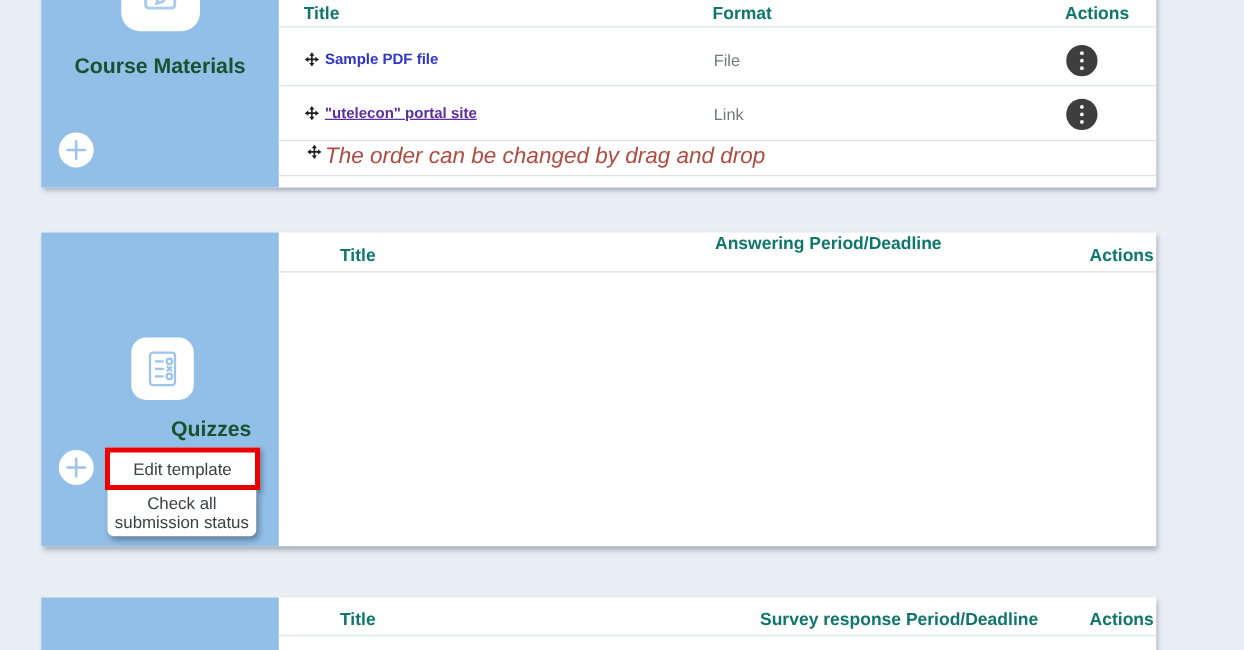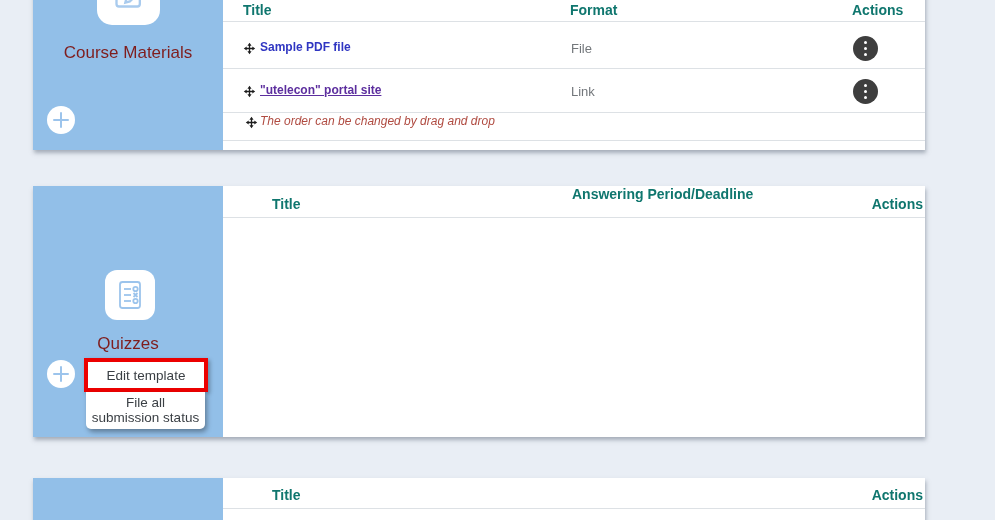--- a/index.html
+++ b/index.html
@@ -15,21 +15,21 @@
   .panel{
     position:absolute;left:0;top:0;width:190px;height:100%;
     background:#92bfe8;
   }
   .icon-tile{
     position:absolute;background:#ffffff;display:flex;
     align-items:center;justify-content:center;
   }
   .panel-title{
     position:absolute;left:0;width:190px;text-align:center;
-    font-size:17px;color:#7f1d1d;line-height:20px;
+    font-size:17px;color:#14532d;line-height:20px;font-weight:bold;
   }
   .add-btn{
     position:absolute;width:28px;height:28px;border-radius:50%;
     background:#ffffff;border:none;padding:0;cursor:pointer;
     display:flex;align-items:center;justify-content:center;
   }
   .th{
     position:absolute;font-size:14px;font-weight:bold;color:#0f766e;
   }
   .hline{
@@ -39,21 +39,21 @@
   .cell-link{position:absolute;font-size:12px;font-weight:bold;}
   .link-new{color:#3036c2;text-decoration:none;}
   .link-visited{color:#5c2e9e;text-decoration:underline;}
   .cell-format{position:absolute;font-size:13px;color:#73777b;}
   .kebab-btn{
     position:absolute;width:25px;height:25px;border-radius:50%;
     background:#3e3e3e;border:none;padding:0;cursor:pointer;
     display:flex;flex-direction:column;align-items:center;justify-content:center;gap:2.5px;
   }
   .kebab-btn .dot{width:3.5px;height:3.5px;border-radius:50%;background:#ffffff;}
-  .note-text{position:absolute;font-size:12px;font-style:italic;color:#b04b41;}
+  .note-text{position:absolute;font-size:18px;font-style:italic;color:#b04b41;}
   .menu{position:absolute;left:51px;top:172px;width:124px;z-index:5;}
   .menu-item-highlight{
     box-sizing:border-box;width:124px;height:34px;
     border:4px solid #ec0000;background:#ffffff;
     display:flex;align-items:center;justify-content:center;
     box-shadow:2px 2px 4px rgba(0,0,0,.3);
   }
   .menu-item-highlight span{font-size:13.5px;color:#3a3f44;}
   .menu-item{
     box-sizing:border-box;margin-left:2px;width:119px;min-height:36px;
@@ -132,42 +132,43 @@
       <svg width="36" height="36" viewBox="0 0 36 36" fill="none" stroke="#9cc4ec" stroke-width="1.8">
         <rect x="8" y="5" width="20" height="26" rx="2.5"></rect>
         <line x1="12" y1="12" x2="19" y2="12"></line>
         <circle cx="23.5" cy="12" r="2.2"></circle>
         <line x1="12" y1="18" x2="19" y2="18"></line>
         <path d="M21.5 16 l4 4 M25.5 16 l-4 4"></path>
         <line x1="12" y1="24" x2="19" y2="24"></line>
         <circle cx="23.5" cy="24" r="2.2"></circle>
       </svg>
     </div>
-    <div class="panel-title" style="top:148px;">Quizzes</div>
+    <div class="panel-title" style="top:148px;padding-left:41px;">Quizzes</div>
     <button class="add-btn" style="left:14px;top:174px;">
       <svg width="28" height="28" viewBox="0 0 28 28">
         <line x1="14" y1="7" x2="14" y2="21" stroke="#9cc4ec" stroke-width="2" stroke-linecap="round"></line>
         <line x1="7" y1="14" x2="21" y2="14" stroke="#9cc4ec" stroke-width="2" stroke-linecap="round"></line>
       </svg>
     </button>
 
     <div class="menu">
       <div class="menu-item-highlight">
         <span>Edit template</span>
       </div>
       <div class="menu-item">
-        <span>File all submission status</span>
+        <span>Check all submission status</span>
       </div>
     </div>
   </div>
 
   <span class="th" style="left:239px;top:10px;">Title</span>
   <span class="th" style="left:539px;top:0;">Answering Period/Deadline</span>
   <span class="th" style="right:2px;top:10px;">Actions</span>
   <div class="hline" style="top:31px;"></div>
 </section>
 
 <section class="card" style="top:478px;height:80px;">
   <div class="panel"></div>
   <span class="th" style="left:239px;top:9px;">Title</span>
+  <span class="th" style="left:575px;top:9px;">Survey response Period/Deadline</span>
   <span class="th" style="right:2px;top:9px;">Actions</span>
   <div class="hline" style="top:30px;"></div>
 </section>
 
 </body></html>

